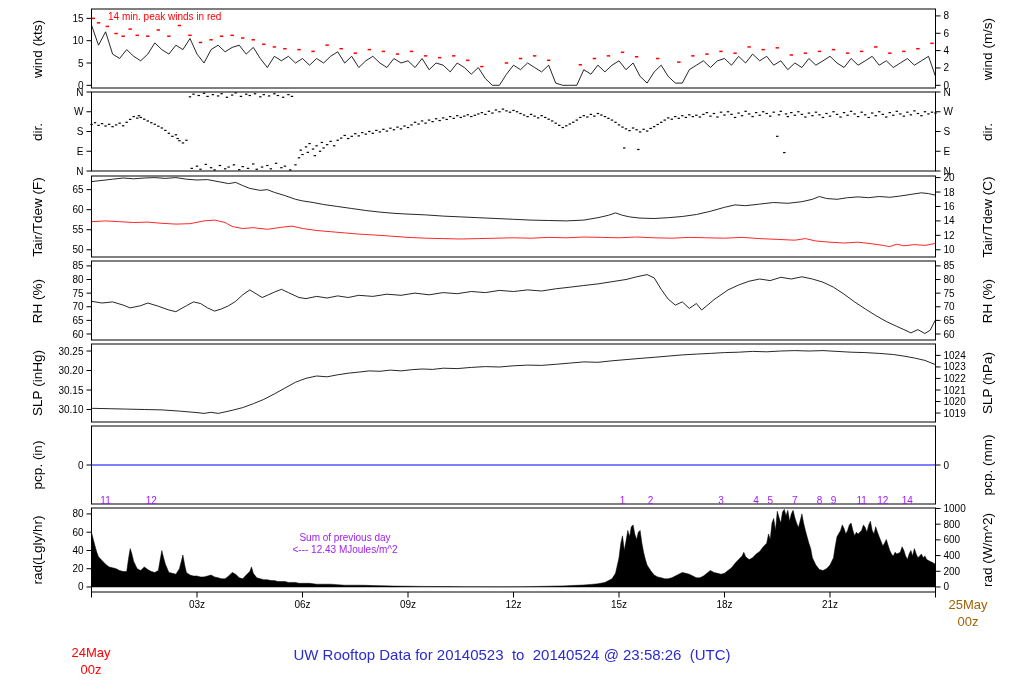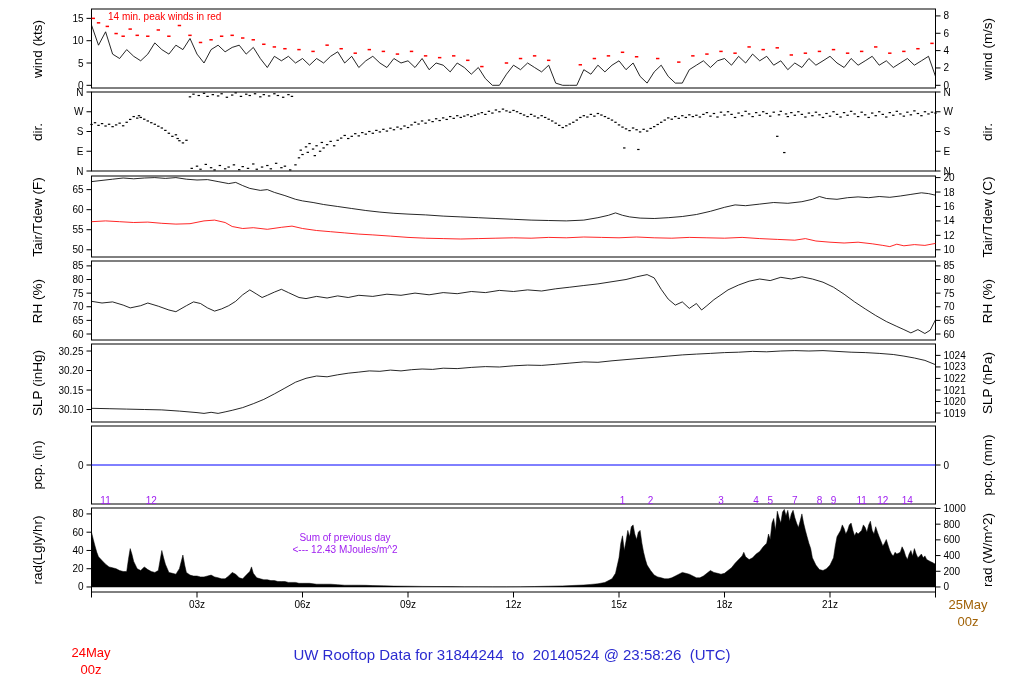--- a/index.html
+++ b/index.html
@@ -532,21 +532,21 @@
 
   <div class="date" style="left: 91px; color: rgb(255, 0, 0); margin-top: 48px;">
     <div>24May</div>
     <div>00z</div>
   </div>
   <div class="date" style="left: 936px; color: #a16207; margin-left: 32px;">
     <div>25May</div>
     <div>00z</div>
   </div>
 
-  <div class="title" style="color: rgb(43, 43, 208);">UW Rooftop Data for 31844244  to  20140524 @ 23:58:26  (UTC)</div>
+  <div class="title" style="color: rgb(43, 43, 208);">UW Rooftop Data for 20140523  to  20140524 @ 23:58:26  (UTC)</div>
 <div class="hm" style="left: 105.567px; color: rgb(160, 32, 240);">11</div>
     <div class="hm" style="left: 151.283px; color: rgb(160, 32, 240);">12</div>
     <div class="hm" style="left: 622.517px; color: rgb(160, 32, 240);">1</div>
     <div class="hm" style="left: 650.65px; color: rgb(160, 32, 240);">2</div>
     <div class="hm" style="left: 720.983px; color: rgb(160, 32, 240);">3</div>
     <div class="hm" style="left: 756.15px; color: rgb(160, 32, 240);">4</div>
     <div class="hm" style="left: 770.217px; color: rgb(160, 32, 240);">5</div>
     <div class="hm" style="left: 794.833px; color: rgb(160, 32, 240);">7</div>
     <div class="hm" style="left: 819.45px; color: rgb(160, 32, 240);">8</div>
     <div class="hm" style="left: 833.517px; color: rgb(160, 32, 240);">9</div>

